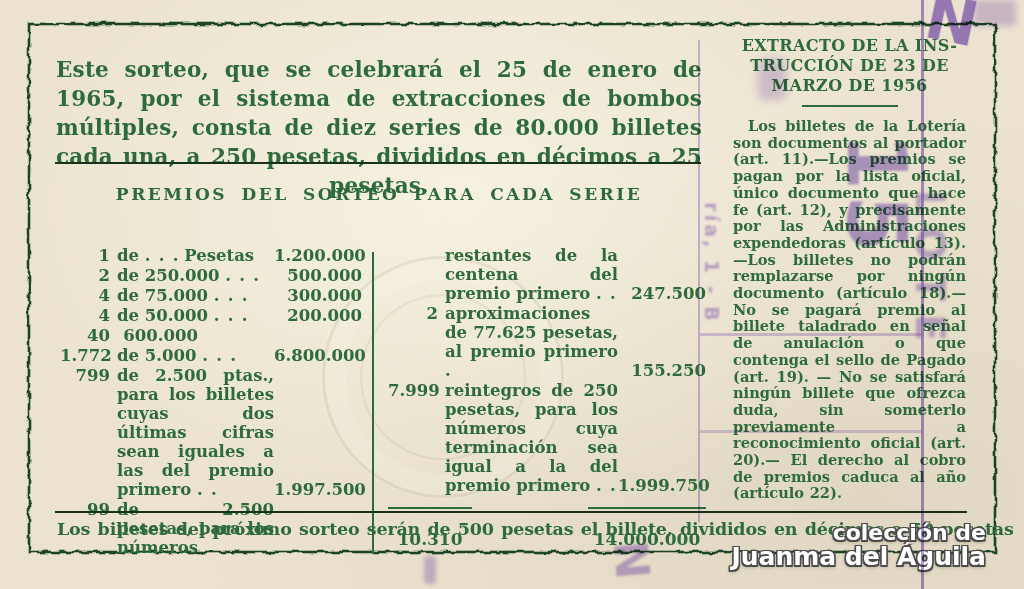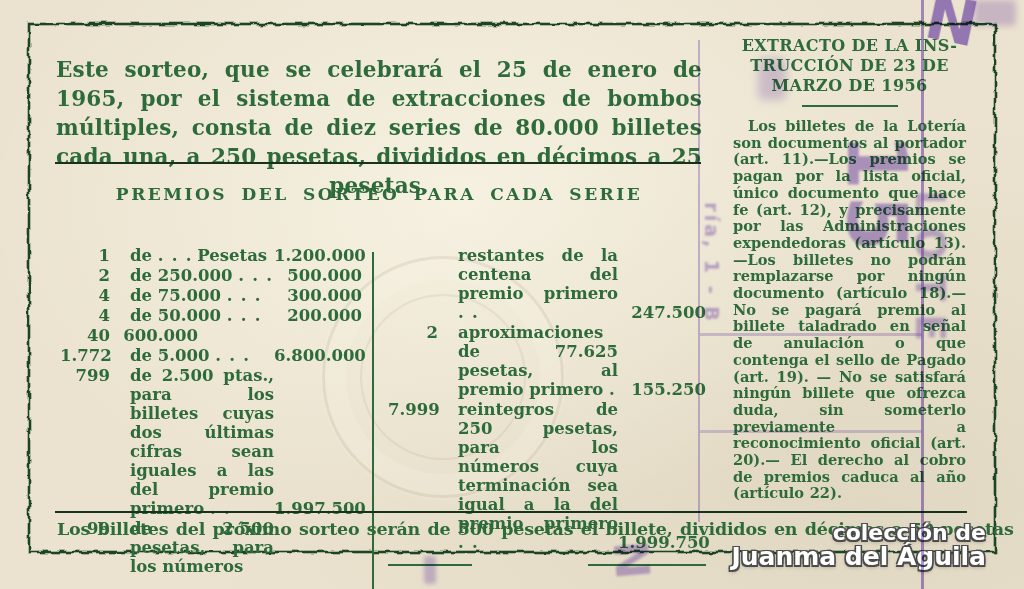--- a/index.html
+++ b/index.html
@@ -25,21 +25,21 @@
     position:absolute;left:56px;top:184px;width:646px;text-align:center;
     font-size:17px;font-weight:bold;letter-spacing:2.5px;word-spacing:6px;
   }
 
   .prize-table{position:absolute;left:60px;top:246px;width:646px;display:flex;font-size:16.5px;line-height:19px;font-weight:bold;}
   .pcol-left{width:302px;}
   .pdivider{width:2px;background:#2e6b3a;margin:6px 14px 4px 10px;}
   .pcol-right{flex:1;display:flex;flex-direction:column;}
   .prow{display:flex;align-items:flex-start;margin-bottom:1px;}
   .qty{width:50px;text-align:right;flex:none;}
-  .desc{flex:1;margin-left:20px;text-align:justify;}
+  .desc{flex:1;margin-left:7px;text-align:justify;}
   .val{width:88px;flex:none;text-align:right;align-self:flex-end;}
   .totals{display:flex;justify-content:space-between;margin-top:11px;font-size:17px;}
   .total-box{display:inline-block;border-top:2px solid #2e6b3a;padding-top:21px;text-align:center;}
   .total-count-box{min-width:84px;}
   .total-amount-box{min-width:118px;}
 
   .sidebar{position:absolute;left:733px;top:36px;width:233px;font-weight:bold;}
   .sb-heading-line{text-align:center;font-size:16px;line-height:20px;letter-spacing:.4px;}
   .sb-rule{width:96px;height:2px;background:#2e6b3a;margin:9px auto 11px;}
   .sb-body{font-size:14.6px;line-height:16.7px;text-align:justify;text-indent:15px;word-spacing:.5px;}

